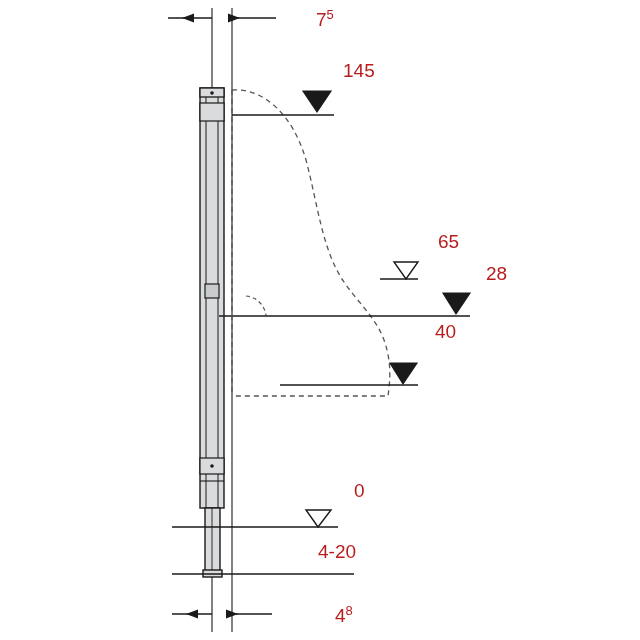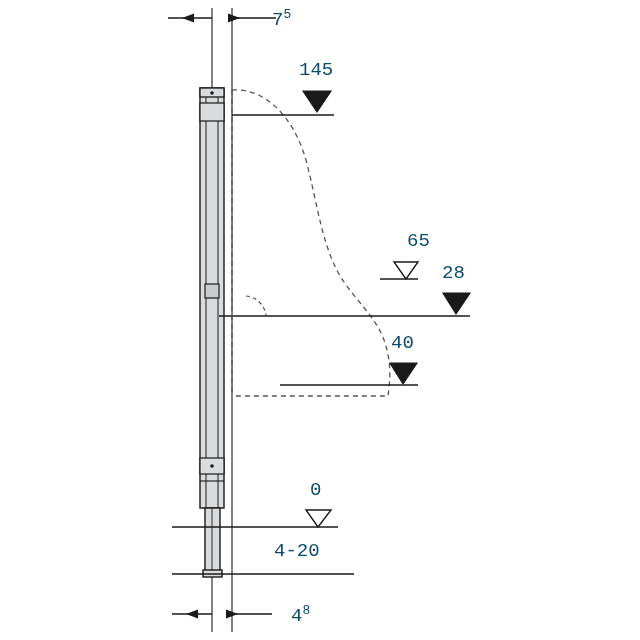--- a/index.html
+++ b/index.html
@@ -16,25 +16,26 @@
     color: #1a1a1a;
     overflow: hidden;
   }
   #canvas svg {
     position: absolute;
     left: 0;
     top: 0;
   }
   .lbl {
     position: absolute;
-    font-family: Liberation Mono, monospace;
+    font-family: Liberation Sans, sans-serif;
     font-size: 19px;
-    color: #0c4a6e;
+    color: #b91c1c;
     white-space: nowrap;
     line-height: 1;
+    margin-left: 44px;
   }
   .lbl .sup {
     font-size: 13px;
     vertical-align: super;
   }
 </style>
 </head>
 <body>
 
 <div id="canvas">
@@ -124,22 +125,22 @@
       <polygon points="390,363 417,363 403,384" fill="#1a1a1a" stroke="#1a1a1a" stroke-width="1.2"></polygon>
 
       <polygon points="306,510 331,510 318,527" fill="#ffffff" stroke="#1a1a1a" stroke-width="1.4"></polygon>
     </g>
 
   </svg>
 
   <div class="lbl" style="left:272px; top:8px;"><span>7</span><span class="sup">5</span></div>
 
   <div class="lbl" style="left:299px; top:61px;">145</div>
-  <div class="lbl" style="left:407px; top:232px;">65</div>
+  <div class="lbl" style="left:394px; top:232px;">65</div>
   <div class="lbl" style="left:442px; top:264px;">28</div>
-  <div class="lbl" style="left:391px; top:334px;">40</div>
+  <div class="lbl" style="left:391px; top:322px;">40</div>
   <div class="lbl" style="left:310px; top:481px;">0</div>
 
   <div class="lbl" style="left:274px; top:542px;">4-20</div>
 
   <div class="lbl" style="left:291px; top:604px;"><span>4</span><span class="sup">8</span></div>
 
 </div>
 
 </body></html>

